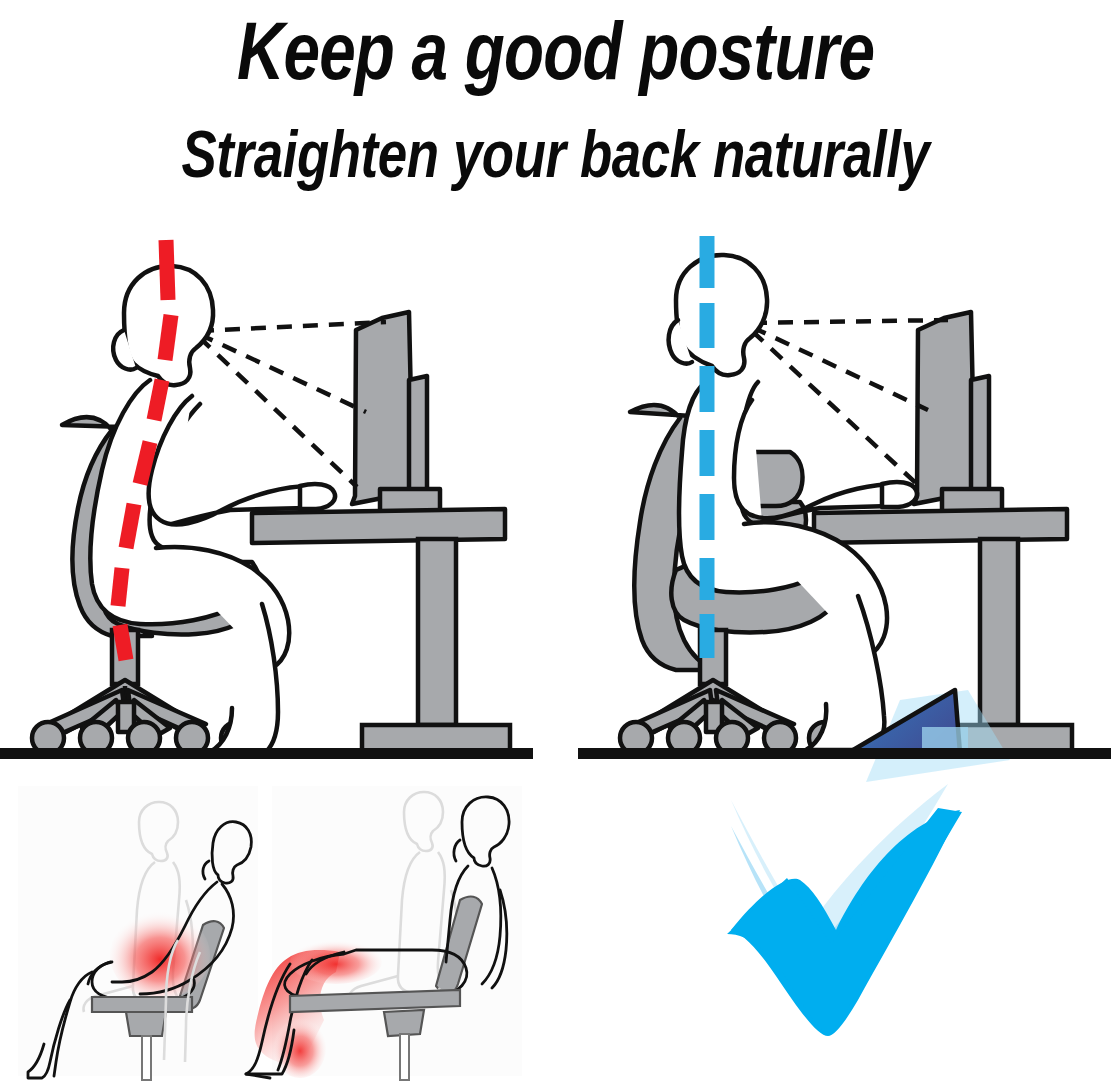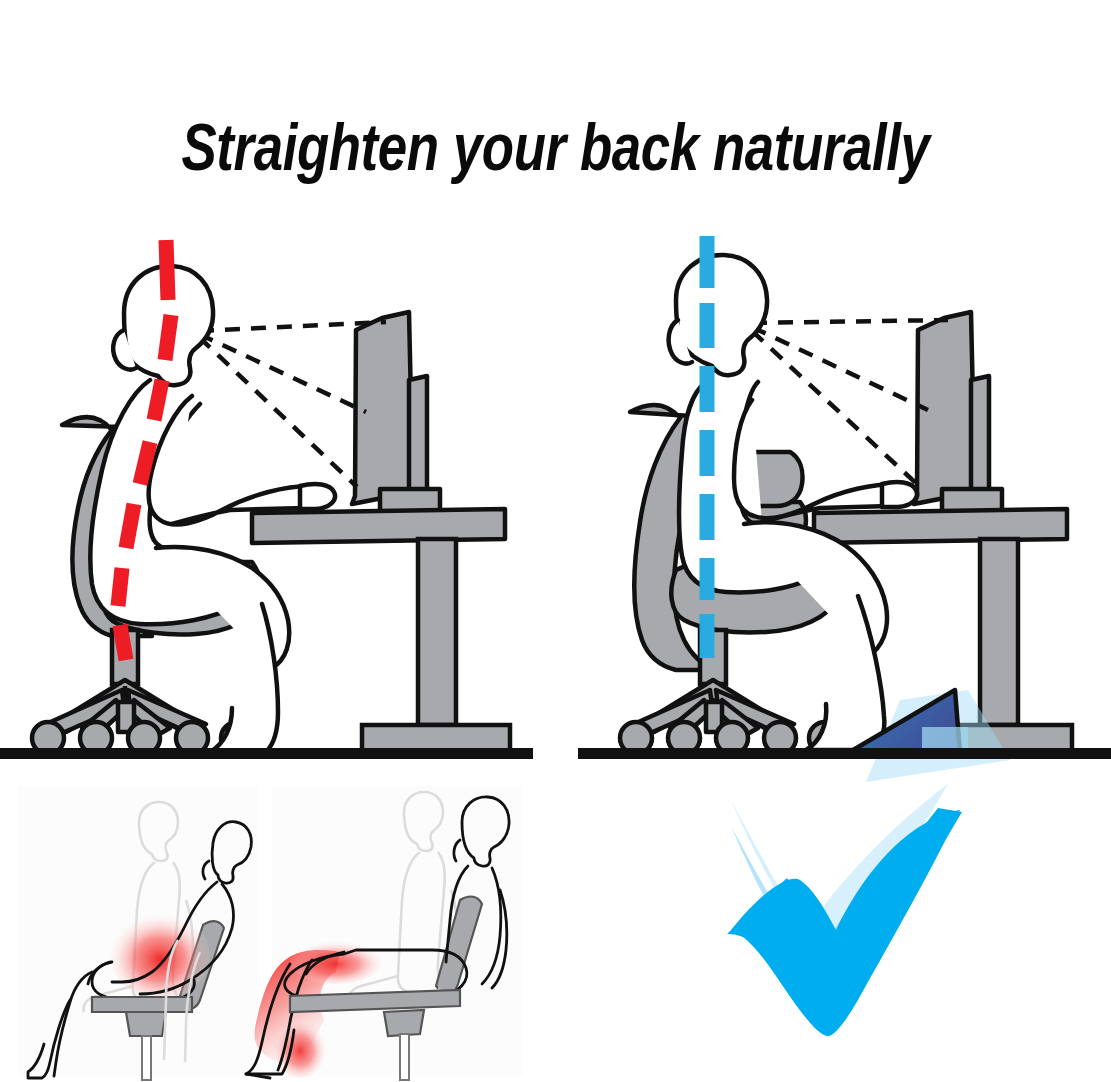--- a/index.html
+++ b/index.html
@@ -23,30 +23,33 @@
   }
   .subtitle{
     font-family:"Liberation Sans","DejaVu Sans",sans-serif;
     font-weight:700;font-style:italic;
     font-size:66px;line-height:70px;letter-spacing:-0.5px;
     color:#0a0a0a;
     transform:scaleX(0.80);transform-origin:50% 50%;
     white-space:nowrap;margin:0;padding:0;
   }
   .t1{position:absolute;left:0;top:8px;width:1111px;}
-  .t2{position:absolute;left:0;top:112px;width:1111px;}
+  .t2{position:absolute;left:0;top:119px;width:1111px;}
 
   svg{display:block;}
   .svg-layer{position:absolute;left:0;top:0;width:1111px;height:1082px;}
 </style>
 </head>
 <body>
 
 <div class="stage">
 
+  <div class="title-wrap t1">
+    <div class="title">Keep a good posture</div>
+  </div>
   <div class="title-wrap t2">
     <div class="subtitle">Straighten your back naturally</div>
   </div>
 
   <svg class="svg-layer" viewBox="0 0 1111 1082" width="1111" height="1082" xmlns="http://www.w3.org/2000/svg">
     <defs>
       <linearGradient id="wedgeGrad" x1="0" y1="0" x2="1" y2="0.6">
         <stop offset="0%" stop-color="#2f9fd6"></stop>
         <stop offset="55%" stop-color="#3a62a8"></stop>
         <stop offset="100%" stop-color="#3f4f96"></stop>

